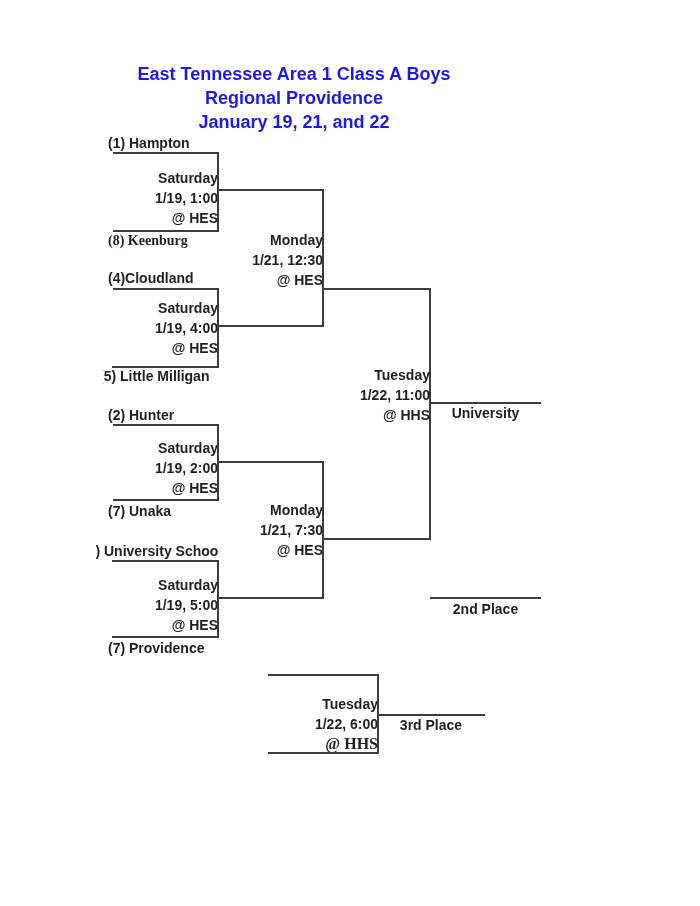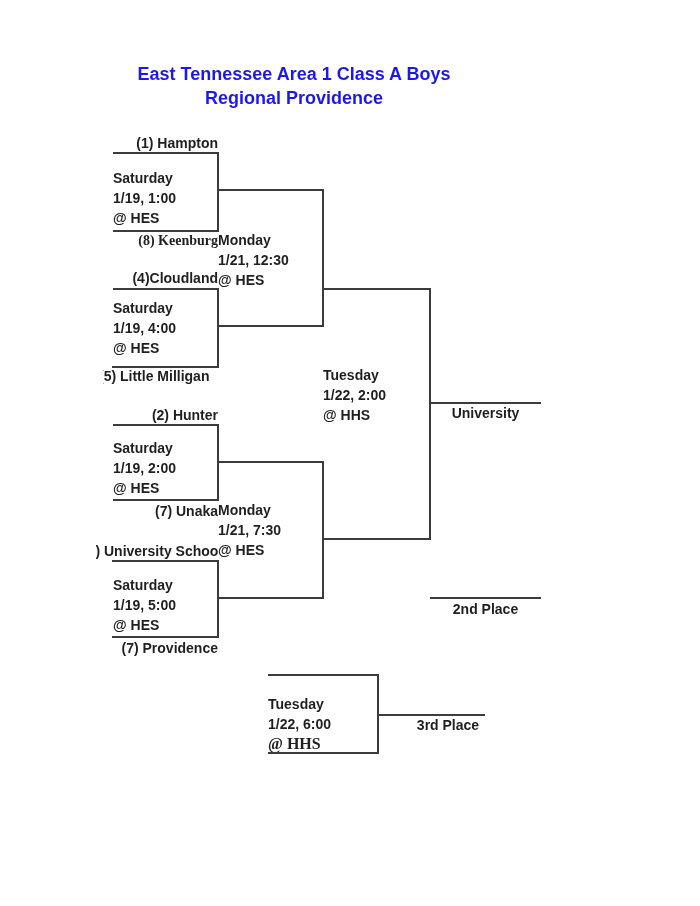--- a/index.html
+++ b/index.html
@@ -10,36 +10,37 @@
   }
   .hl { position:absolute; height:2px; background:#3c3c3c; }
   .vl { position:absolute; width:2px; background:#3c3c3c; }
   .title {
     position:absolute; left:94px; top:62px; width:400px;
     text-align:center; color:#1c18ec; font-size:18px; line-height:24px;
     white-space:nowrap;
   }
   .seed {
     position:absolute; font-size:14px; height:17px; line-height:17px;
-    text-align:right; white-space:nowrap;
+    text-align:left; white-space:nowrap;
   }
   .seed-clip { overflow:hidden; text-align:left; }
   .seed-clip > span { display:inline-block; white-space:nowrap; }
-  .game { position:absolute; width:105px; font-size:14px; line-height:20px; text-align:left; }
+  .game { position:absolute; width:105px; font-size:14px; line-height:20px; text-align:right; }
   .venue-serif { font-family:"Liberation Serif", serif; font-size:16px; }
   .place { position:absolute; font-size:14px; height:17px; line-height:17px; text-align:center; white-space:nowrap; }
 </style>
 </head>
 <body>
 
 <div class="page">
 
   <div class="title">
     <div>East Tennessee Area 1 Class A Boys</div>
     <div>Regional Providence</div>
+    <div>January 19, 21, and 22</div>
   </div>
 
   <div class="seed" style="left:108px; top:135px; width:110px;">(1) Hampton</div>
   <div class="hl" style="left:113px; top:152px; width:105px;"></div>
   <div class="game" style="left:113px; top:168px;">
     <div>Saturday</div>
     <div>1/19, 1:00</div>
     <div>@ HES</div>
   </div>
   <div class="hl" style="left:113px; top:230px; width:105px;"></div>
@@ -65,21 +66,21 @@
   <div class="vl" style="left:217px; top:288px; height:80px;"></div>
   <div class="hl" style="left:217px; top:325px; width:107px;"></div>
   <div class="seed seed-clip" style="left:103px; top:368px; width:115px;">
     <span style="margin-left:-4px;">(5) Little Milligan</span>
   </div>
 
   <div class="hl" style="left:322px; top:288px; width:109px;"></div>
   <div class="vl" style="left:429px; top:288px; height:252px;"></div>
   <div class="game" style="left:323px; top:365px; width:107px;">
     <div>Tuesday</div>
-    <div>1/22, 2:00</div>
+    <div>1/22, 11:00</div>
     <div>@ HHS</div>
   </div>
   <div class="hl" style="left:430px; top:402px; width:111px;"></div>
   <div class="place" style="left:430px; top:405px; width:111px;">University</div>
 
   <div class="seed" style="left:108px; top:407px; width:110px;">(2) Hunter</div>
   <div class="hl" style="left:113px; top:424px; width:105px;"></div>
   <div class="game" style="left:113px; top:438px;">
     <div>Saturday</div>
     <div>1/19, 2:00</div>
@@ -117,15 +118,15 @@
 
   <div class="hl" style="left:268px; top:674px; width:111px;"></div>
   <div class="game" style="left:268px; top:694px; width:110px;">
     <div>Tuesday</div>
     <div>1/22, 6:00</div>
     <div class="venue-serif">@ HHS</div>
   </div>
   <div class="hl" style="left:268px; top:752px; width:111px;"></div>
   <div class="vl" style="left:377px; top:674px; height:80px;"></div>
   <div class="hl" style="left:377px; top:714px; width:108px;"></div>
-  <div class="place" style="left:396px; top:717px; width:104px;">3rd Place</div>
+  <div class="place" style="left:379px; top:717px; width:104px;">3rd Place</div>
 
 </div>
 
 </body></html>

